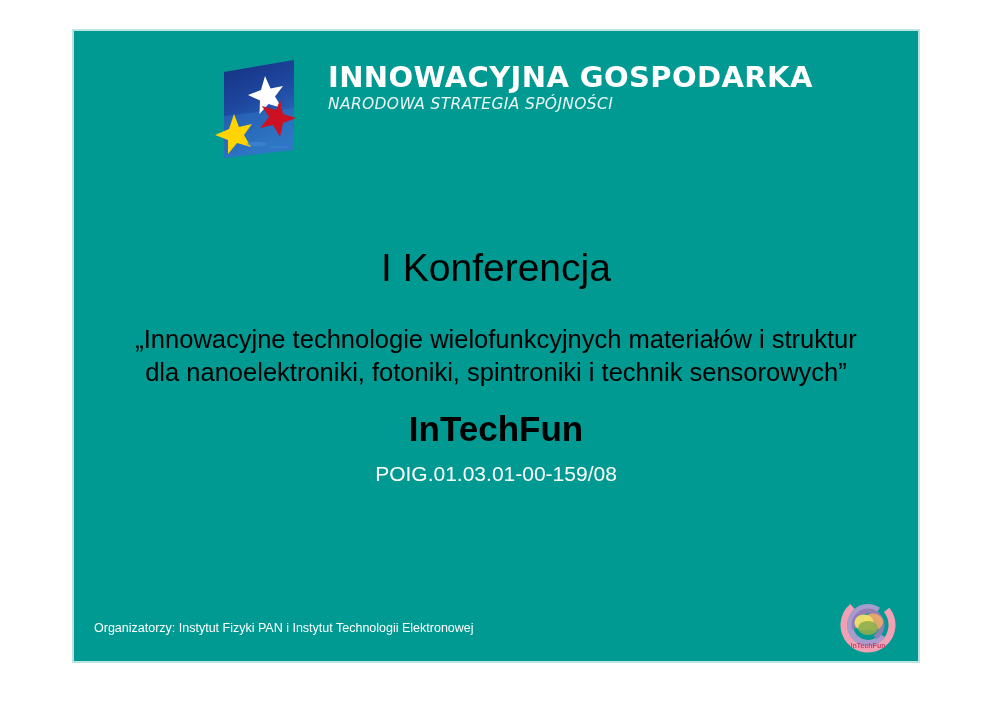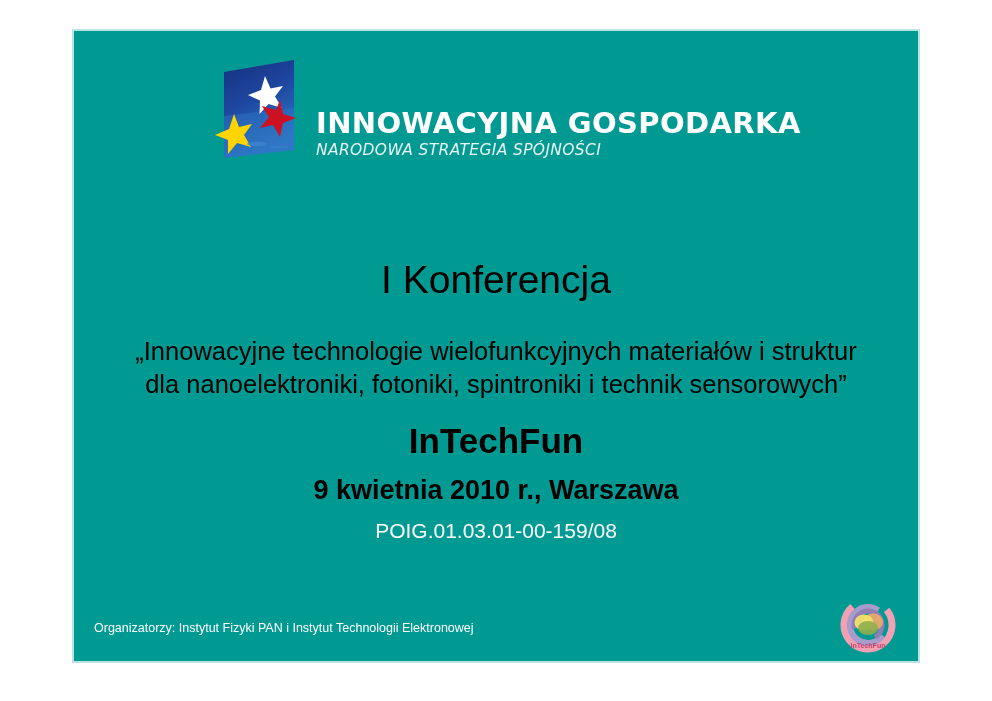--- a/index.html
+++ b/index.html
@@ -37,22 +37,22 @@
     border-bottom: 2px solid #b9e4e2;
     overflow: hidden;
   }
 
   
   #header-block {
     position: absolute;
     left: 136px;
     top: 27px;
     display: flex;
-    align-items: flex-end;
-    gap: 14px;
+    align-items: flex-start;
+    gap: 26px;
   }
 
   #eu-emblem {
     width: 92px;
     height: 102px;
     flex: 0 0 auto;
     display: block;
   }
 
   #header-text {
@@ -92,21 +92,21 @@
     top: 216px;
     text-align: center;
   }
 
   #conference-ordinal {
     font-family: "Liberation Sans", sans-serif;
     font-size: 39px;
     font-weight: 400;
     color: #000000;
     line-height: 1.1;
-    margin: 12px;
+    margin: 0;
   }
 
   #conference-theme {
     font-family: "Liberation Sans", sans-serif;
     font-size: 25.5px;
     font-weight: 400;
     color: #000000;
     line-height: 1.28;
     margin: 33px auto 12px auto;
     width: 740px;
@@ -205,21 +205,20 @@
     </div>
 
     <div id="main-text">
 
       <div id="conference-ordinal">I Konferencja</div>
 
       <div id="conference-theme">„Innowacyjne technologie wielofunkcyjnych materiałów i struktur dla nanoelektroniki, fotoniki, spintroniki i technik sensorowych”</div>
 
       <div id="project-acronym">InTechFun</div>
 
-      <div id="event-date">9 kwietnia 2010 r., Warszawa</div>
 
       <div id="project-number">POIG.01.03.01-00-159/08</div>
     </div>
 
     <div id="footer-organizers">
       <span id="footer-organizers-label">Organizatorzy:</span>
       <span id="footer-organizers-value">Instytut Fizyki PAN i Instytut Technologii Elektronowej</span>
     </div>
 
     <div id="footer-logo">

